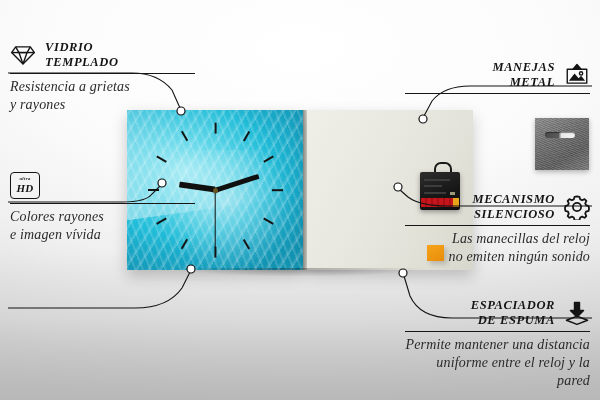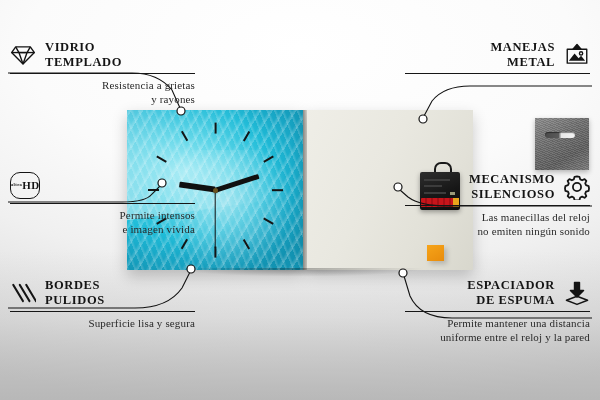--- a/index.html
+++ b/index.html
@@ -75,38 +75,38 @@
   .movement-loop{position:absolute;left:127px;top:52px;width:14px;height:12px;
     border:2px solid #1a1a1a;border-bottom:none;border-radius:7px 7px 0 0;}
   .movement-line{position:absolute;background:#3c3c3c;}
   .battery{position:absolute;left:114px;top:88px;width:38px;height:9px;
     background:repeating-linear-gradient(90deg,#c8151b 0 4px,#a90f15 4px 6px);border-radius:1px;}
   .battery-tip{position:absolute;left:146px;top:88px;width:6px;height:9px;background:#e8a51c;}
   .foam{position:absolute;left:120px;top:135px;width:17px;height:16px;
     background:linear-gradient(150deg,#f6a419,#e88c0c);box-shadow:3px 3px 5px rgba(0,0,0,.18);}
 
   
-  .feat{position:absolute;width:185px;}
+  .feat{position:absolute;width:185px;font-style:italic;}
   .feat.left{text-align:left;}
   .feat.right{text-align:right;}
   .feat-head{display:flex;align-items:center;gap:9px;}
-  .feat.right .feat-head{flex-direction:row-reverse;}
+  .feat.right .feat-head{flex-direction:row-reverse;margin-top:20px;}
   .feat-title{
     font-size:12.5px;line-height:1.16;letter-spacing:.6px;color:#141414;
     font-weight:700;text-transform:uppercase;white-space:pre-line;
   }
   .feat-rule{height:1.1px;background:#161616;margin:4px 0 4px;width:100%;}
   .feat-desc{
-    font-size:11px;line-height:1.28;color:#2a2a2a;white-space:pre-line;letter-spacing:.15px;text-align:right;
+    font-size:14px;line-height:1.28;color:#2a2a2a;white-space:pre-line;letter-spacing:.15px;
   }
   .ico{width:26px;height:26px;flex:0 0 26px;display:block;}
   .ico svg{display:block;width:26px;height:26px;}
   .hd-badge{
-    width:28px;height:25px;flex:0 0 28px;border:1.4px solid #141414;border-radius:10px;
-    display:flex;flex-direction:row;align-items:center;justify-content:center;line-height:1;
+    width:28px;height:25px;flex:0 0 28px;border:1.4px solid #141414;border-radius:4px;
+    display:flex;flex-direction:column;align-items:center;justify-content:center;line-height:1;
   }
   .hd-badge .u{font-size:4.6px;letter-spacing:.4px;color:#141414;font-weight:700;}
   .hd-badge .h{font-size:11px;font-weight:700;color:#141414;letter-spacing:.3px;margin-top:.5px;}
 </style>
 </head>
 <body>
 
 <div id="stage">
 
   <div class="floor"></div>
@@ -193,41 +193,24 @@
   </div>
 
   <div class="feat left" style="left:10px;top:172px;">
     <div class="feat-head">
       <span class="hd-badge">
         <span class="u">ultra</span>
         <span class="h">HD</span>
       </span>
     </div>
     <div class="feat-rule"></div>
-    <div class="feat-desc">Permite intensos
+    <div class="feat-desc">Colores rayones
 e imagen vívida</div>
   </div>
 
-  <div class="feat left" style="left:10px;top:278px;">
-    <div class="feat-head">
-      <span class="ico">
-        <svg viewBox="0 0 32 28">
-            <g stroke="#141414" stroke-width="2.4" stroke-linecap="round">
-          <path d="M4 4 L16 24"></path>
-              <path d="M12 4 L24 24"></path>
-              <path d="M20 4 L32 24"></path>
-        </g>
-          </svg>
-      </span>
-      <span class="feat-title">BORDES
-PULIDOS</span>
-    </div>
-    <div class="feat-rule"></div>
-    <div class="feat-desc">Superficie lisa y segura</div>
-  </div>
 
   <div class="feat right" style="left:405px;top:40px;">
     <div class="feat-head">
       <span class="ico">
         <svg viewBox="0 0 32 28">
             <g fill="none" stroke="#141414" stroke-width="1.7" stroke-linejoin="round">
           <path d="M16 1 L11 7 H21 Z" fill="#141414"></path>
           <rect x="4" y="7" width="24" height="17"></rect>
           <path d="M6 21 L13 12 L18 18 L21 15 L26 21 Z" fill="#141414" stroke="none"></path>
           <circle cx="21" cy="12" r="2"></circle>

